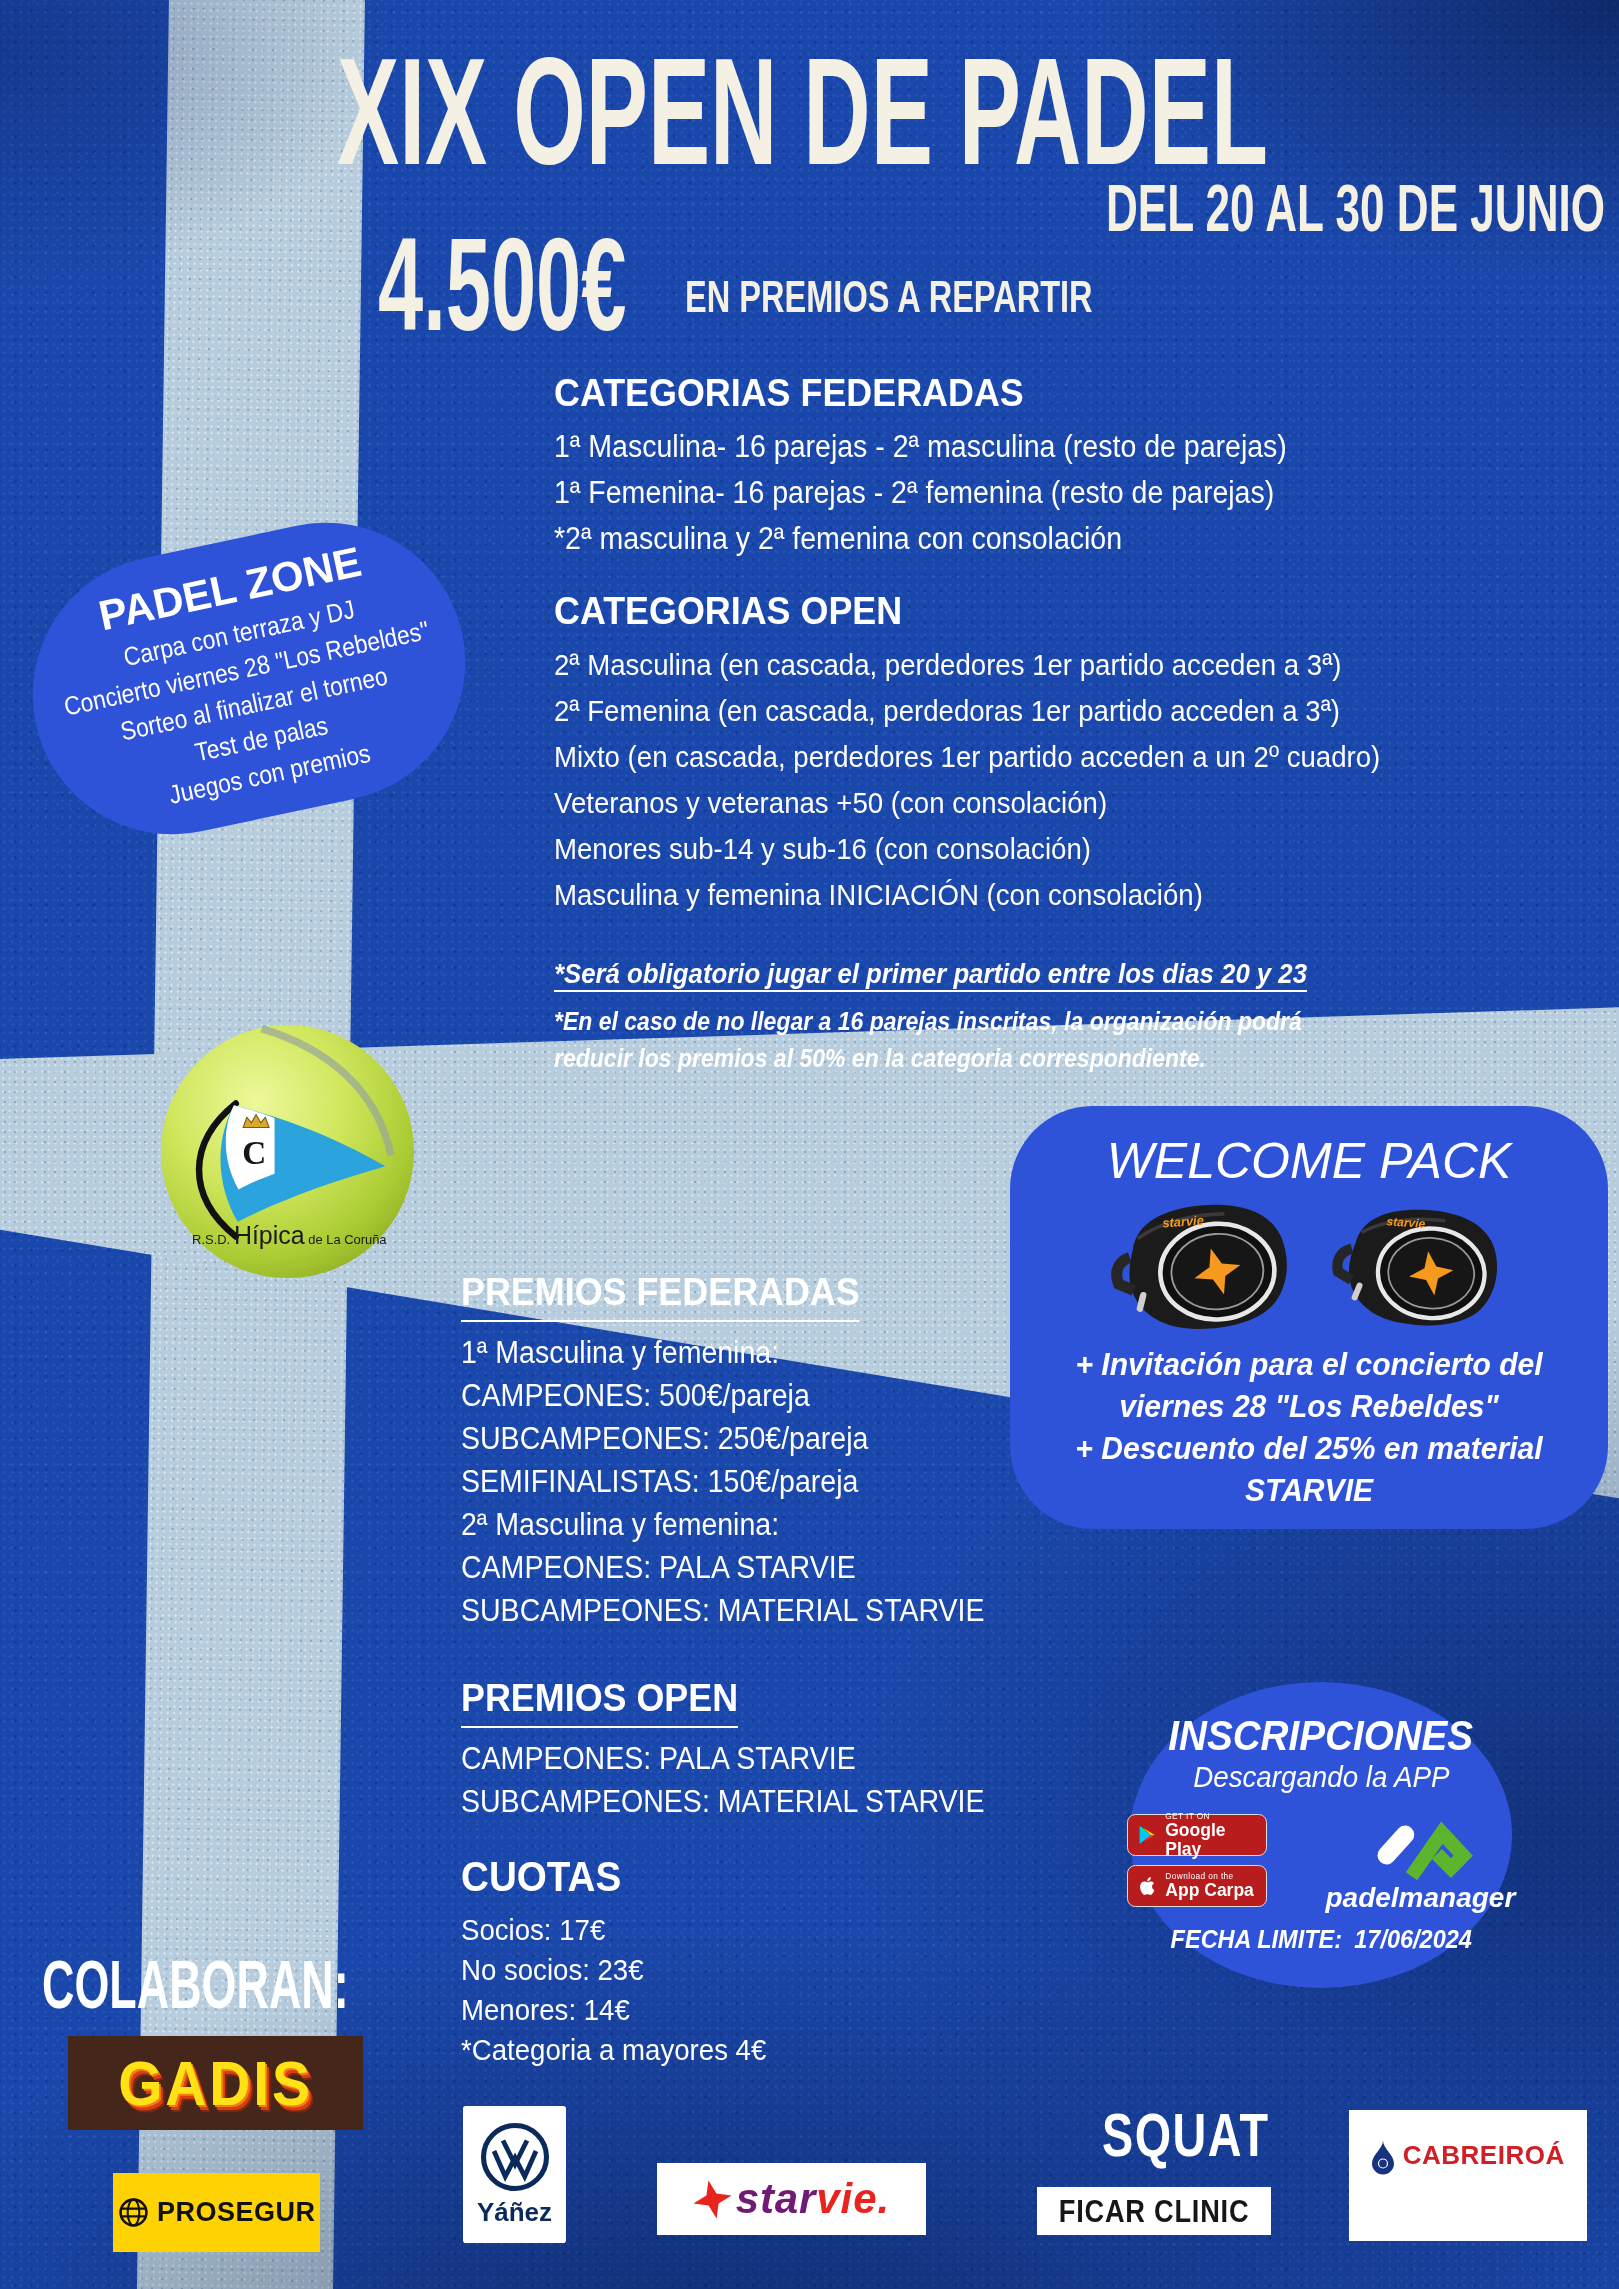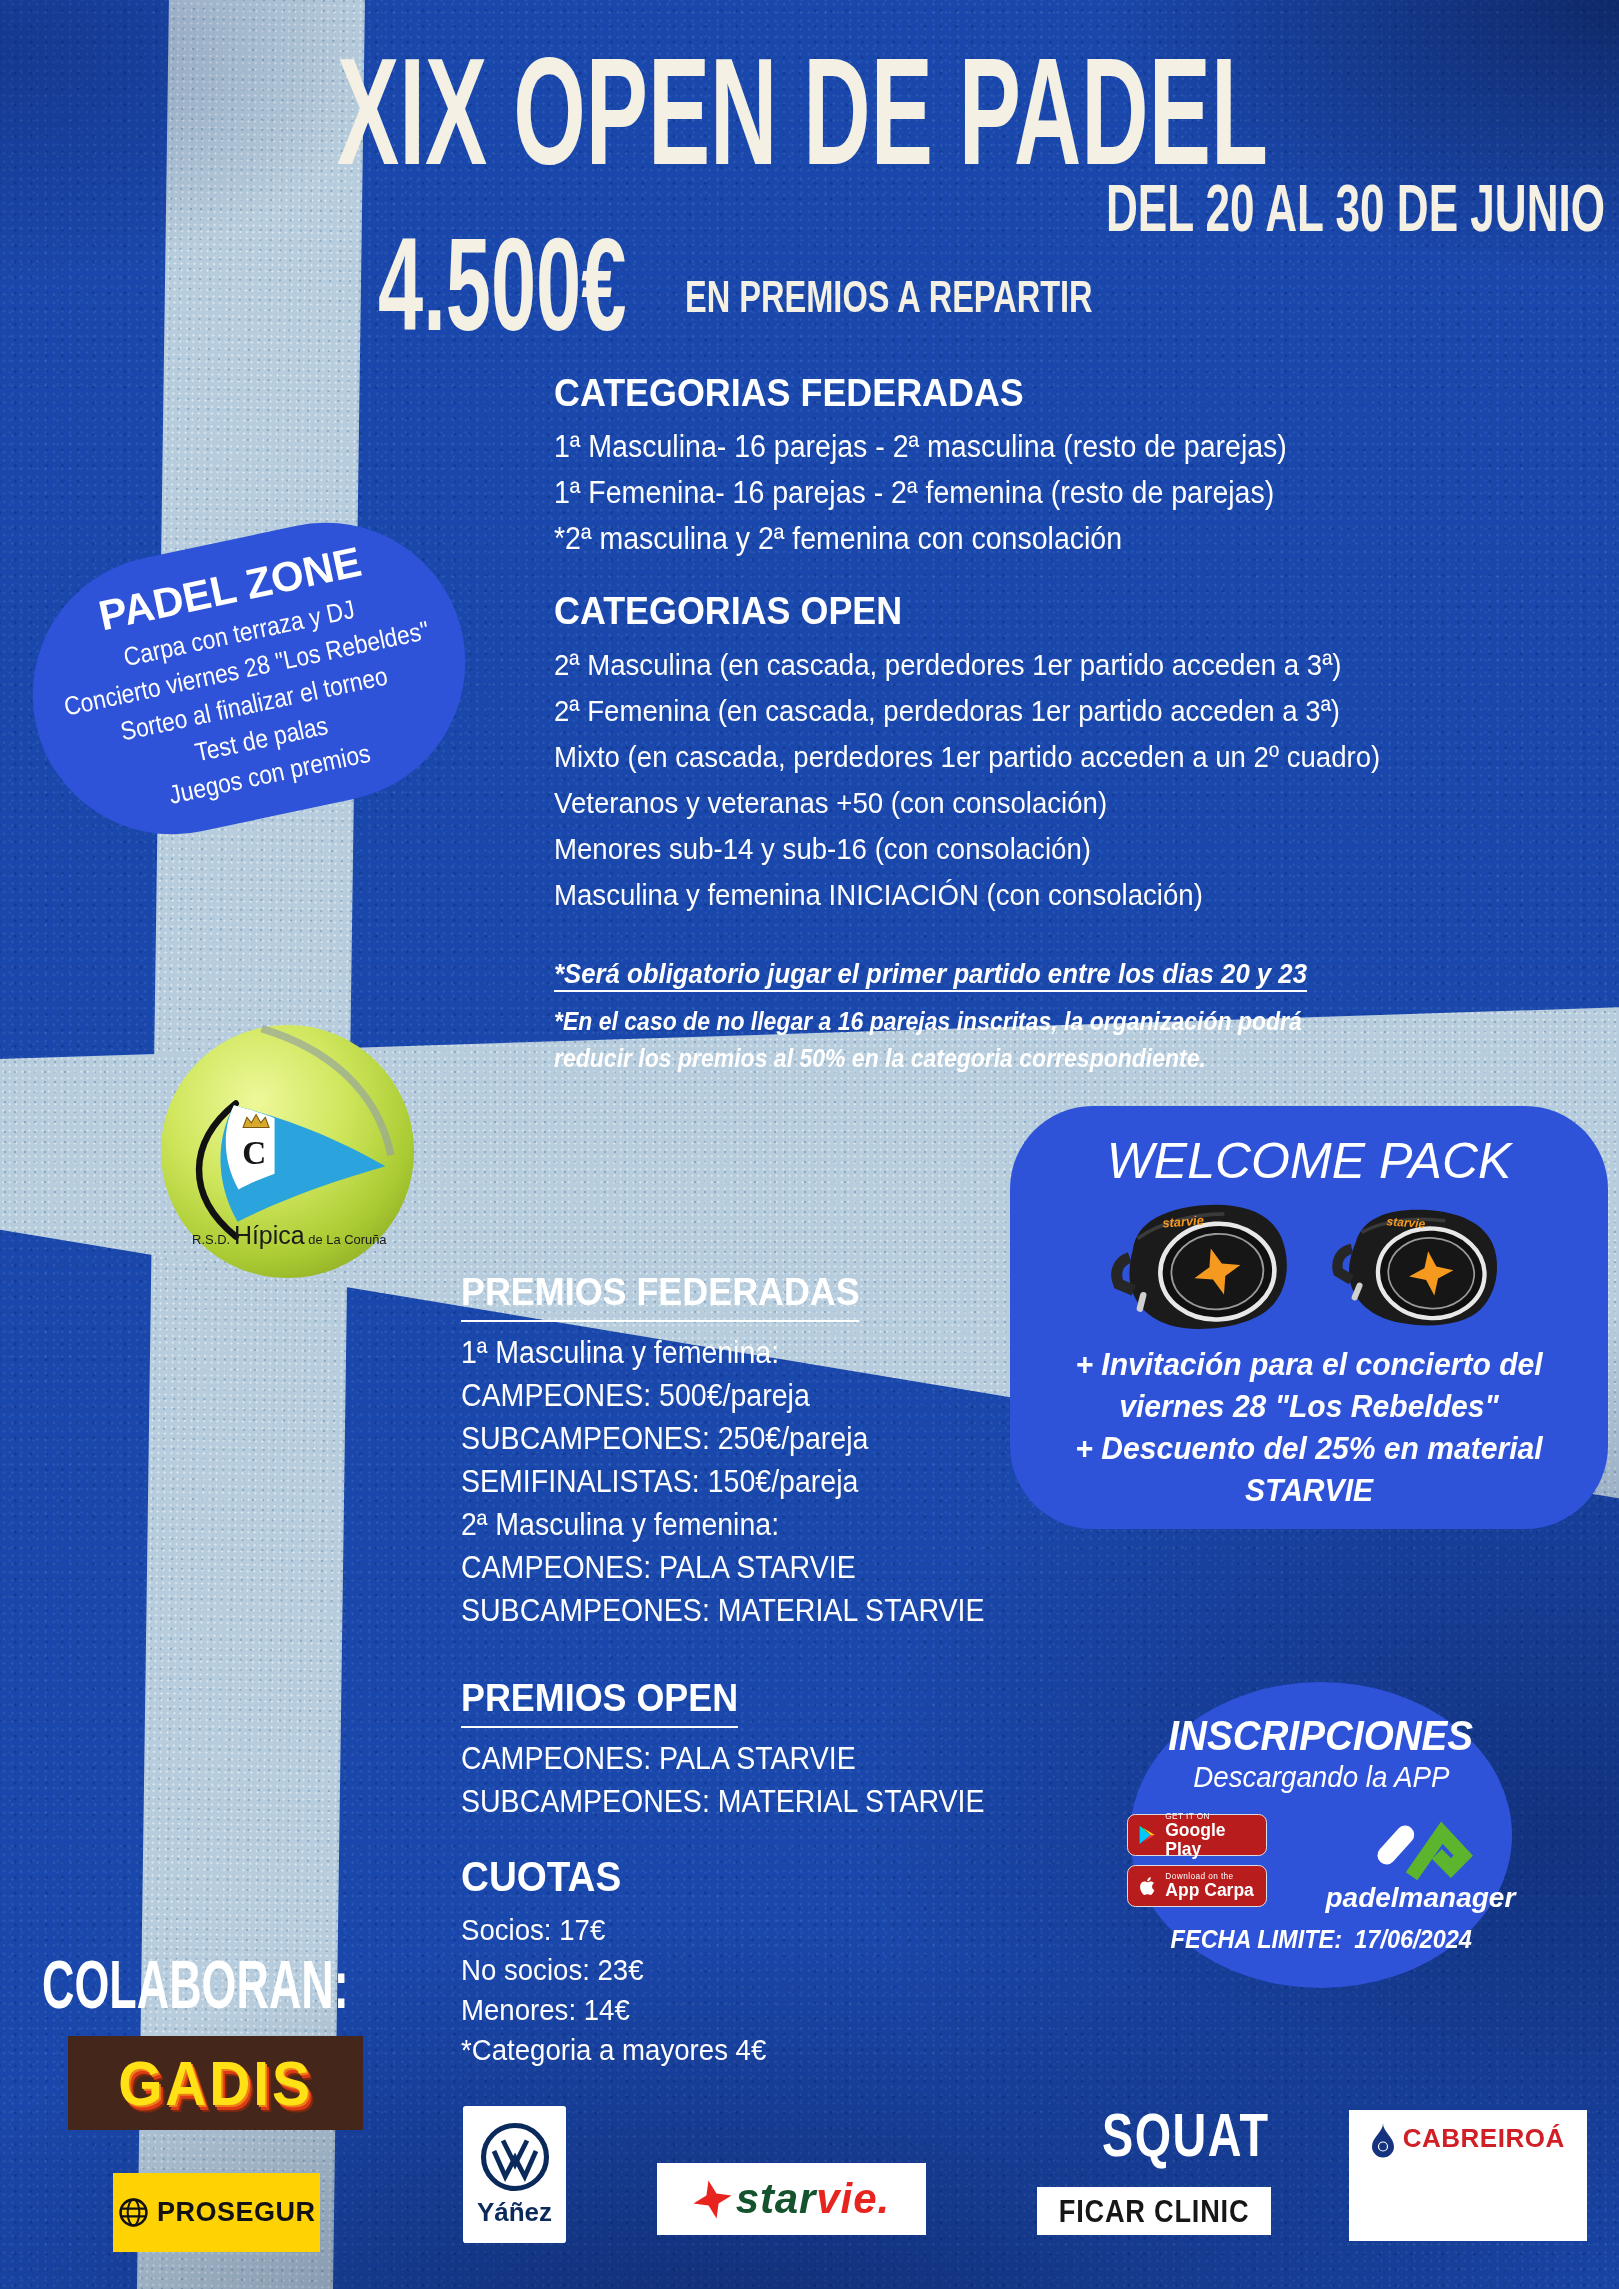--- a/index.html
+++ b/index.html
@@ -107,26 +107,26 @@
     text-shadow:1.8px 1.8px 0 #f07f1a, 3.7px 3.7px 0 #dd3b15, 5.5px 5.5px 0.9px #7d2a10; }
   #prosegur-box { position:absolute; left:113px; top:2173px; width:207px; height:79px; background:#ffd204;
     display:flex; align-items:center; justify-content:center; gap:8.3px; }
   #prosegur-text { font-size:27px; font-weight:700; color:#121212; letter-spacing:0.5px; }
   #vw-box { position:absolute; left:463px; top:2106px; width:103px; height:137px; background:#fff;
     display:flex; flex-direction:column; align-items:center; justify-content:center; gap:4.6px; border-radius:2.8px; }
   #vw-name { font-size:26px; font-weight:700; color:#0a2a5c; }
   #starvie-box { position:absolute; left:657px; top:2163px; width:269px; height:72px; background:#fff;
     display:flex; align-items:center; justify-content:center; gap:3.7px; }
   #starvie-text { font-size:42px; font-weight:700; font-style:italic; letter-spacing:0.9px; white-space:nowrap; }
-  .sv-dark { color:#14532d; } .sv-red { color:#e8241e; }
+  .sv-dark { color:#701a75; } .sv-red { color:#e8241e; }
   #ficar-box { position:absolute; left:1037px; top:2187px; width:234px; height:48px; background:#fff;
     display:flex; align-items:center; justify-content:center; }
   #ficar-text { font-size:32px; font-weight:700; color:#161616; letter-spacing:0.9px; transform:scaleX(.85); white-space:nowrap; }
   #cabreiroa-box { position:absolute; left:1349px; top:2110px; width:238px; height:131px; background:#fff;
-    display:flex; align-items:flex-start; justify-content:center; gap:7.4px; padding-top:13px; box-sizing:border-box; }
+    display:flex; align-items:flex-start; justify-content:center; gap:7.4px; padding-top:30px; box-sizing:border-box; }
   #cabreiroa-text { font-size:26px; font-weight:700; color:#d01f26; letter-spacing:0.5px; }
 
   #ball { position:absolute; left:160px; top:1024px; width:255px; height:255px; }
 </style>
 </head>
 <body>
 
 <div id="bg-texture"></div>
 <div id="v-stripe"></div>
 <div id="h-band"></div>

